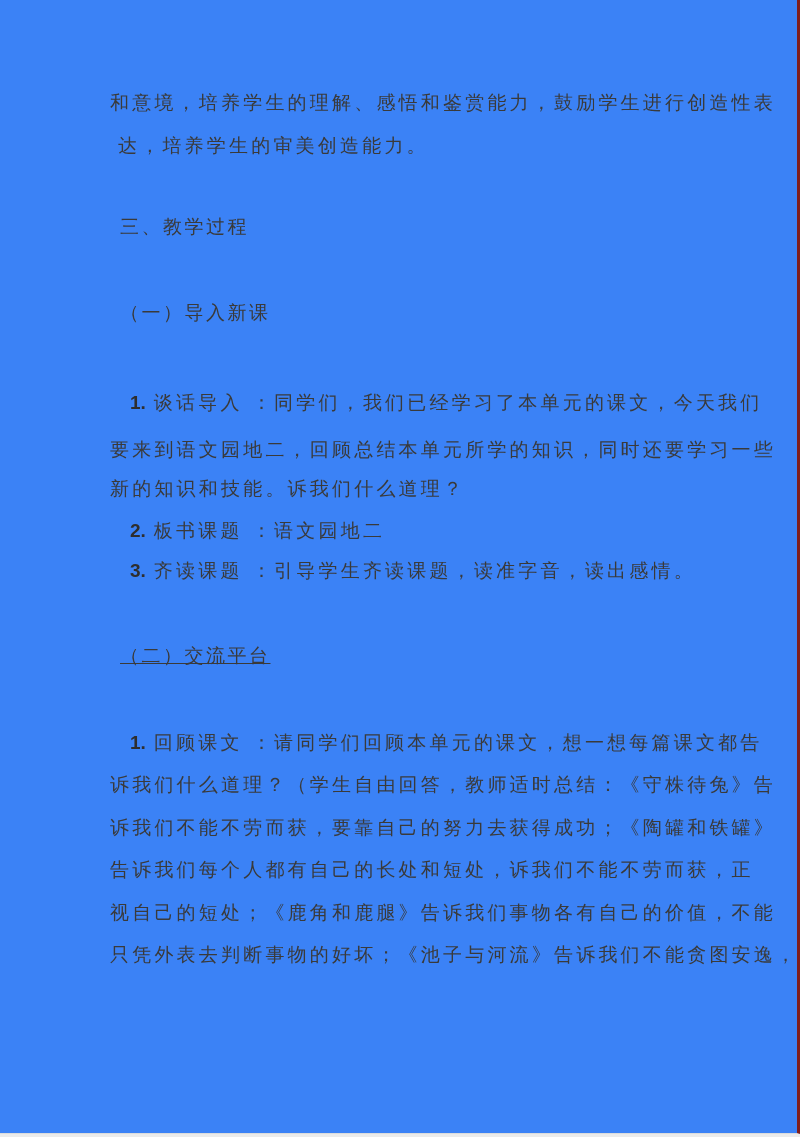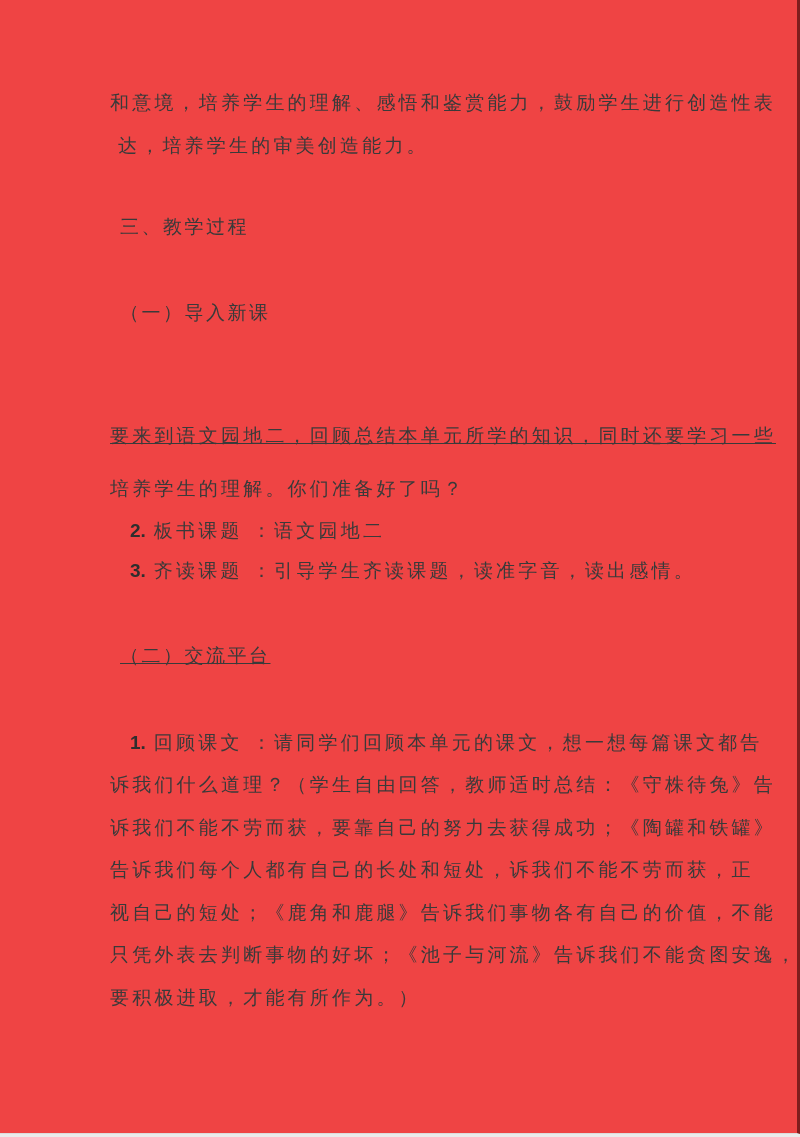--- a/index.html
+++ b/index.html
@@ -13,21 +13,21 @@
       position: relative;
       overflow: hidden;
       font-family: "DejaVu Sans", sans-serif;
     }
     .page {
       position: absolute;
       left: 0;
       top: 0;
       width: 797px;
       height: 1133px;
-      background: #ef4444;
+      background: #3b82f6;
       border-right: 3px solid #7f1d1d;
       border-bottom: 1px solid #dcdcdc;
     }
     .line {
       position: absolute;
       left: 110px;
       font-size: 19px;
       color: #3a3a3a;
       letter-spacing: 3.2px;
       white-space: nowrap;
@@ -65,37 +65,39 @@
 
 <div class="page">
 
   <div class="line" style="top:90px;">和意境，培养学生的理解、感悟和鉴赏能力，鼓励学生进行创造性表</div>
   <div class="line" style="top:133px;margin-left:8px;">达，培养学生的审美创造能力。</div>
 
   <div class="line heading" style="top:214px;">三、教学过程</div>
 
   <div class="line heading" style="top:300px;">（一）导入新课</div>
 
-  <div class="line" style="top:423px;text-decoration:underline;">要来到语文园地二，回顾总结本单元所学的知识，同时还要学习一些</div>
-  <div class="line" style="top:476px;">培养学生的理解。你们准备好了吗？</div>
+  <div class="line item" style="top:390px;">
+    <span class="num">1.</span><span>谈话导入 ：同学们，我们已经学习了本单元的课文，今天我们</span>
+  </div>
+  <div class="line" style="top:437px;">要来到语文园地二，回顾总结本单元所学的知识，同时还要学习一些</div>
+  <div class="line" style="top:476px;">新的知识和技能。诉我们什么道理？</div>
 
   <div class="line item" style="top:518px;">
     <span class="num">2.</span><span>板书课题 ：语文园地二</span>
   </div>
 
   <div class="line item" style="top:558px;">
     <span class="num">3.</span><span>齐读课题 ：引导学生齐读课题，读准字音，读出感情。</span>
   </div>
 
   <div class="line heading" style="top:643px;text-decoration:underline;">（二）交流平台</div>
 
   <div class="line item" style="top:730px;">
     <span class="num">1.</span><span>回顾课文 ：请同学们回顾本单元的课文，想一想每篇课文都告</span>
   </div>
   <div class="line" style="top:815px;">诉我们不能不劳而获，要靠自己的努力去获得成功；《陶罐和铁罐》</div>
   <div class="line" style="top:772px;">诉我们什么道理？（学生自由回答，教师适时总结：《守株待兔》告</div>
   <div class="line" style="top:857px;">告诉我们每个人都有自己的长处和短处，诉我们不能不劳而获，正</div>
   <div class="line" style="top:900px;">视自己的短处；《鹿角和鹿腿》告诉我们事物各有自己的价值，不能</div>
   <div class="line" style="top:942px;">只凭外表去判断事物的好坏；《池子与河流》告诉我们不能贪图安逸，</div>
-  <div class="line" style="top:985px;">要积极进取，才能有所作为。）</div>
 
 
 </div>
 
 </body></html>

